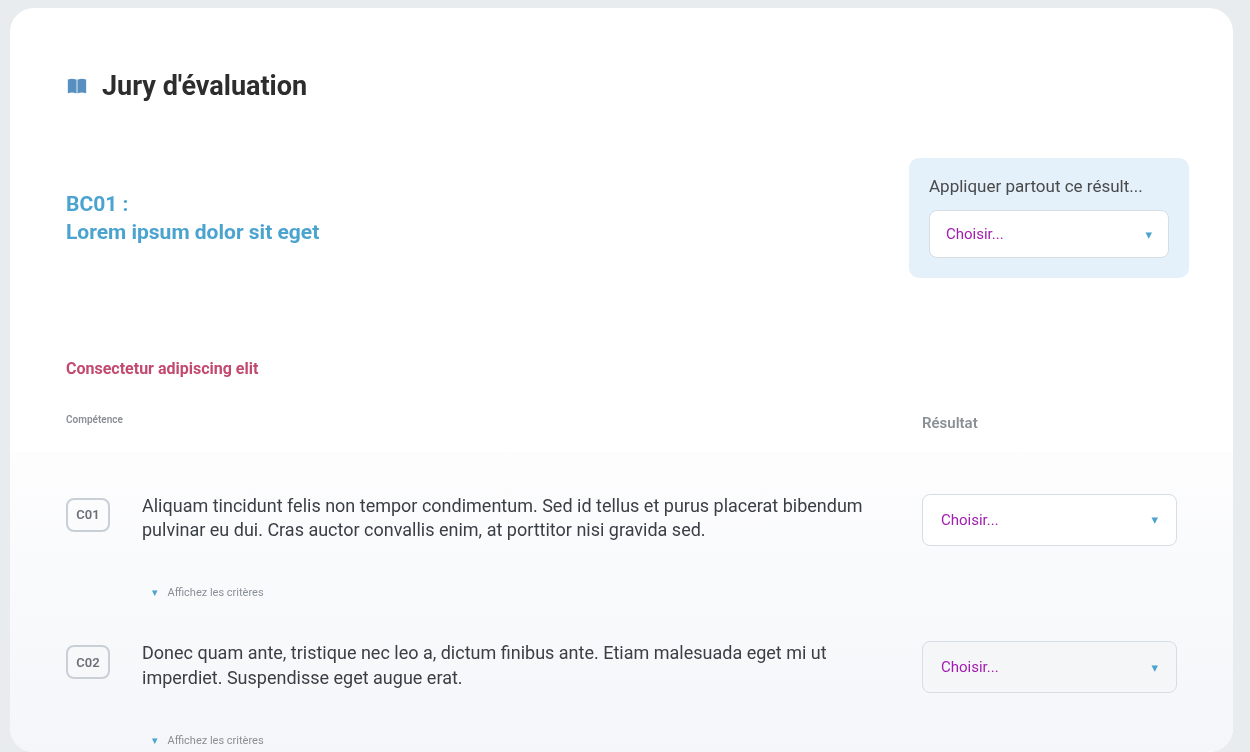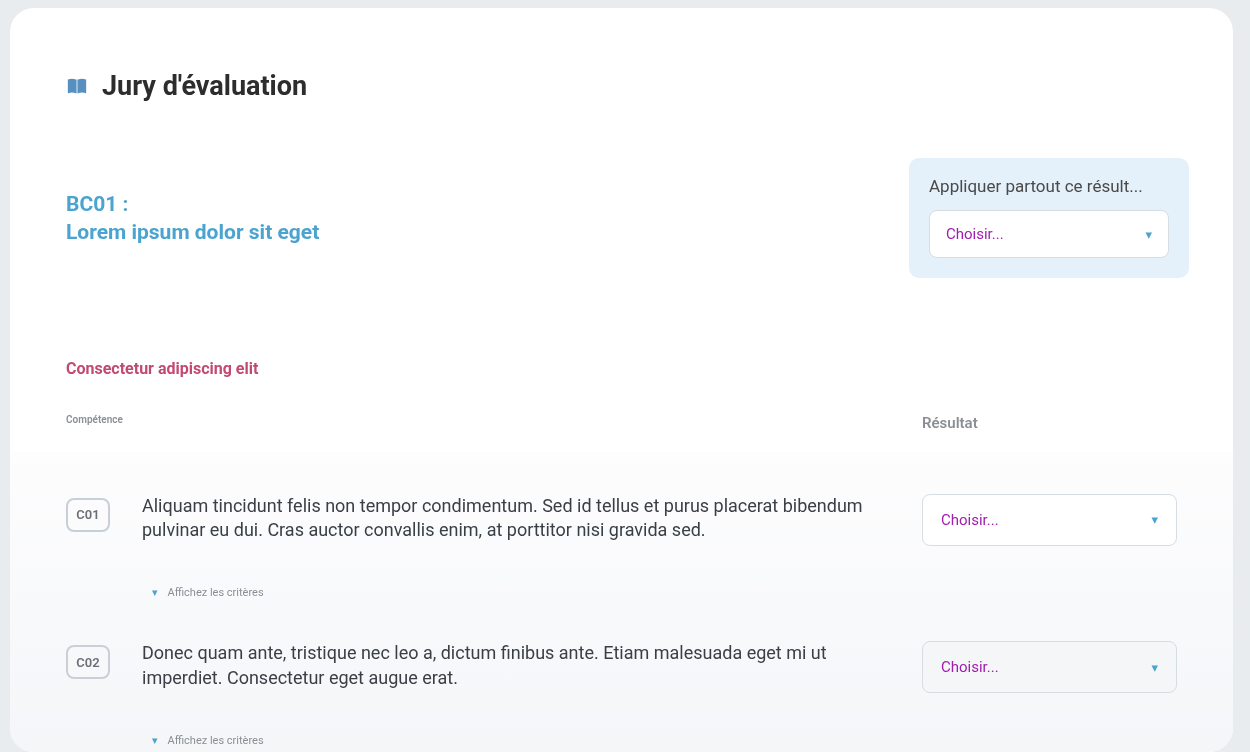--- a/index.html
+++ b/index.html
@@ -240,21 +240,21 @@
             <span class="chevron-down">▾</span>
           </div>
         </div>
       </div>
     </div>
 
     <div class="row">
       <div class="code-badge">C02</div>
       <div class="row-body">
         <div class="desc-col">
-          <div class="desc-text">Donec quam ante, tristique nec leo a, dictum finibus ante. Etiam malesuada eget mi ut imperdiet. Consectetur eget augue erat.</div>
+          <div class="desc-text">Donec quam ante, tristique nec leo a, dictum finibus ante. Etiam malesuada eget mi ut imperdiet. Suspendisse eget augue erat.</div>
           <div class="criteria-toggle">
             <span class="chev">▾</span>
             <span class="criteria-label">Affichez les critères</span>
           </div>
         </div>
         <div class="result-col">
           <div class="result-select shaded">
             <span class="select-placeholder">Choisir...</span>
             <span class="chevron-down">▾</span>
           </div>

